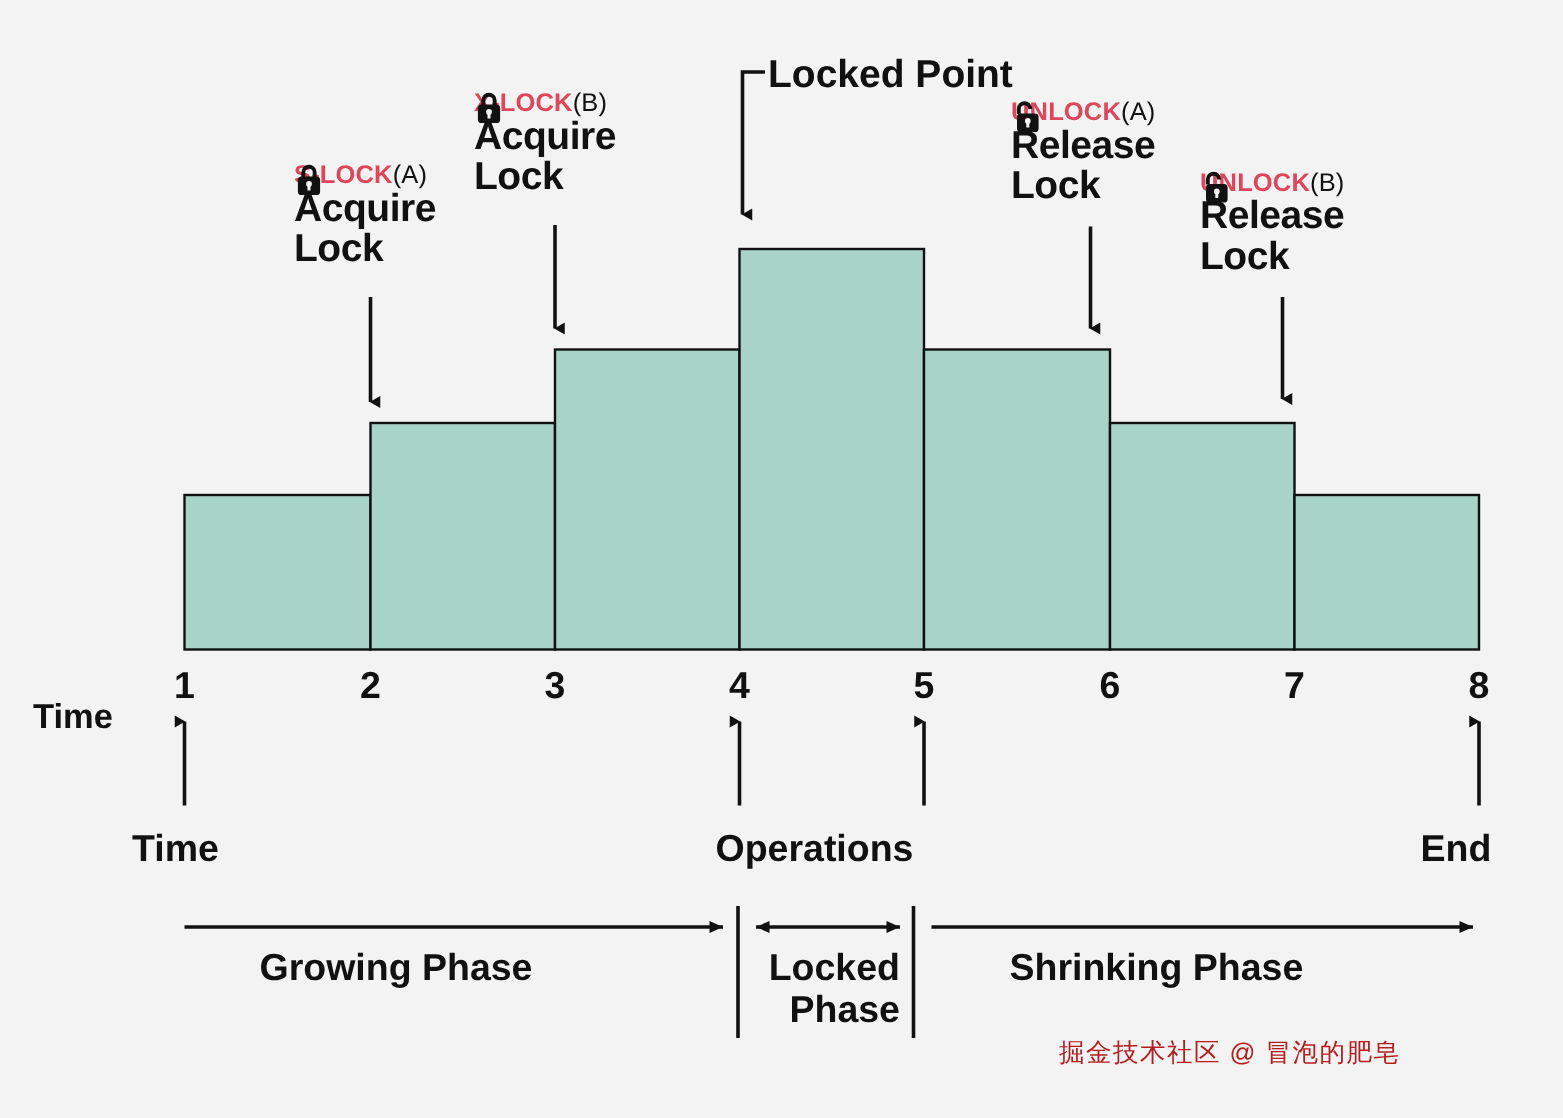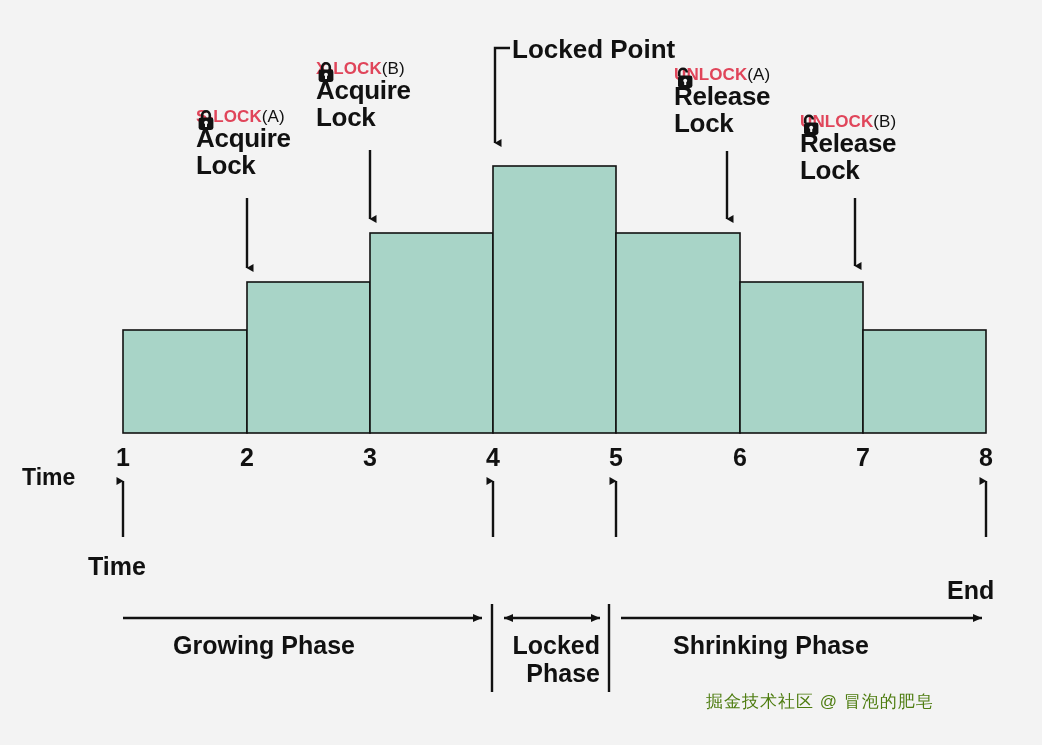--- a/index.html
+++ b/index.html
@@ -19,21 +19,21 @@
   .anno .tag .red{color:#e0455a;}
   .anno .tag .blk{color:#111;font-weight:400;}
   .anno .big{font-size:26px;font-weight:700;letter-spacing:-.3px;}
   .anno .lockrow{display:flex;align-items:flex-start;gap:4px;}
 
   .ticknum{font-size:25px;font-weight:700;color:#111;text-align:center;width:40px;}
   .timelbl{font-size:23px;font-weight:700;color:#111;}
   .evt{font-size:25px;font-weight:700;color:#111;}
   .phase{font-size:25px;font-weight:700;color:#111;line-height:1.12;text-align:right;}
   .titlelbl{font-size:26px;font-weight:700;color:#111;}
-  .watermark{font-size:17px;color:#4d7c0f;letter-spacing:1px;}
+  .watermark{font-size:17px;color:#b91c1c;letter-spacing:1px;}
   .lockicon{display:inline-block;vertical-align:-2px;}
 </style>
 </head>
 <body>
 
 <div id="stage">
 
   <svg width="1042" height="745">
     <defs>
       <marker id="ah-down" markerWidth="10" markerHeight="10" refX="5" refY="8.5" orient="auto" markerUnits="userSpaceOnUse">
@@ -166,21 +166,22 @@
   <div class="lbl ticknum" style="left:103px;top:443px;">1</div>
   <div class="lbl ticknum" style="left:227px;top:443px;">2</div>
   <div class="lbl ticknum" style="left:350px;top:443px;">3</div>
   <div class="lbl ticknum" style="left:473px;top:443px;">4</div>
   <div class="lbl ticknum" style="left:596px;top:443px;">5</div>
   <div class="lbl ticknum" style="left:720px;top:443px;">6</div>
   <div class="lbl ticknum" style="left:843px;top:443px;">7</div>
   <div class="lbl ticknum" style="left:966px;top:443px;">8</div>
 
   <div class="lbl evt" style="left:88px;top:552px;">Time</div>
-  <div class="lbl evt" style="left:947px;top:576px;">End</div>
+  <div class="lbl evt" style="left:477px;top:552px;">Operations</div>
+  <div class="lbl evt" style="left:947px;top:552px;">End</div>
 
   <div class="lbl phase" style="left:173px;top:631px;">Growing Phase</div>
 
   <div class="lbl phase" style="left:673px;top:631px;">Shrinking Phase</div>
 
   <div class="lbl phase" style="left:500px;top:631px;width:100px;">
     <div>Locked</div>
     <div>Phase</div>
   </div>
 

